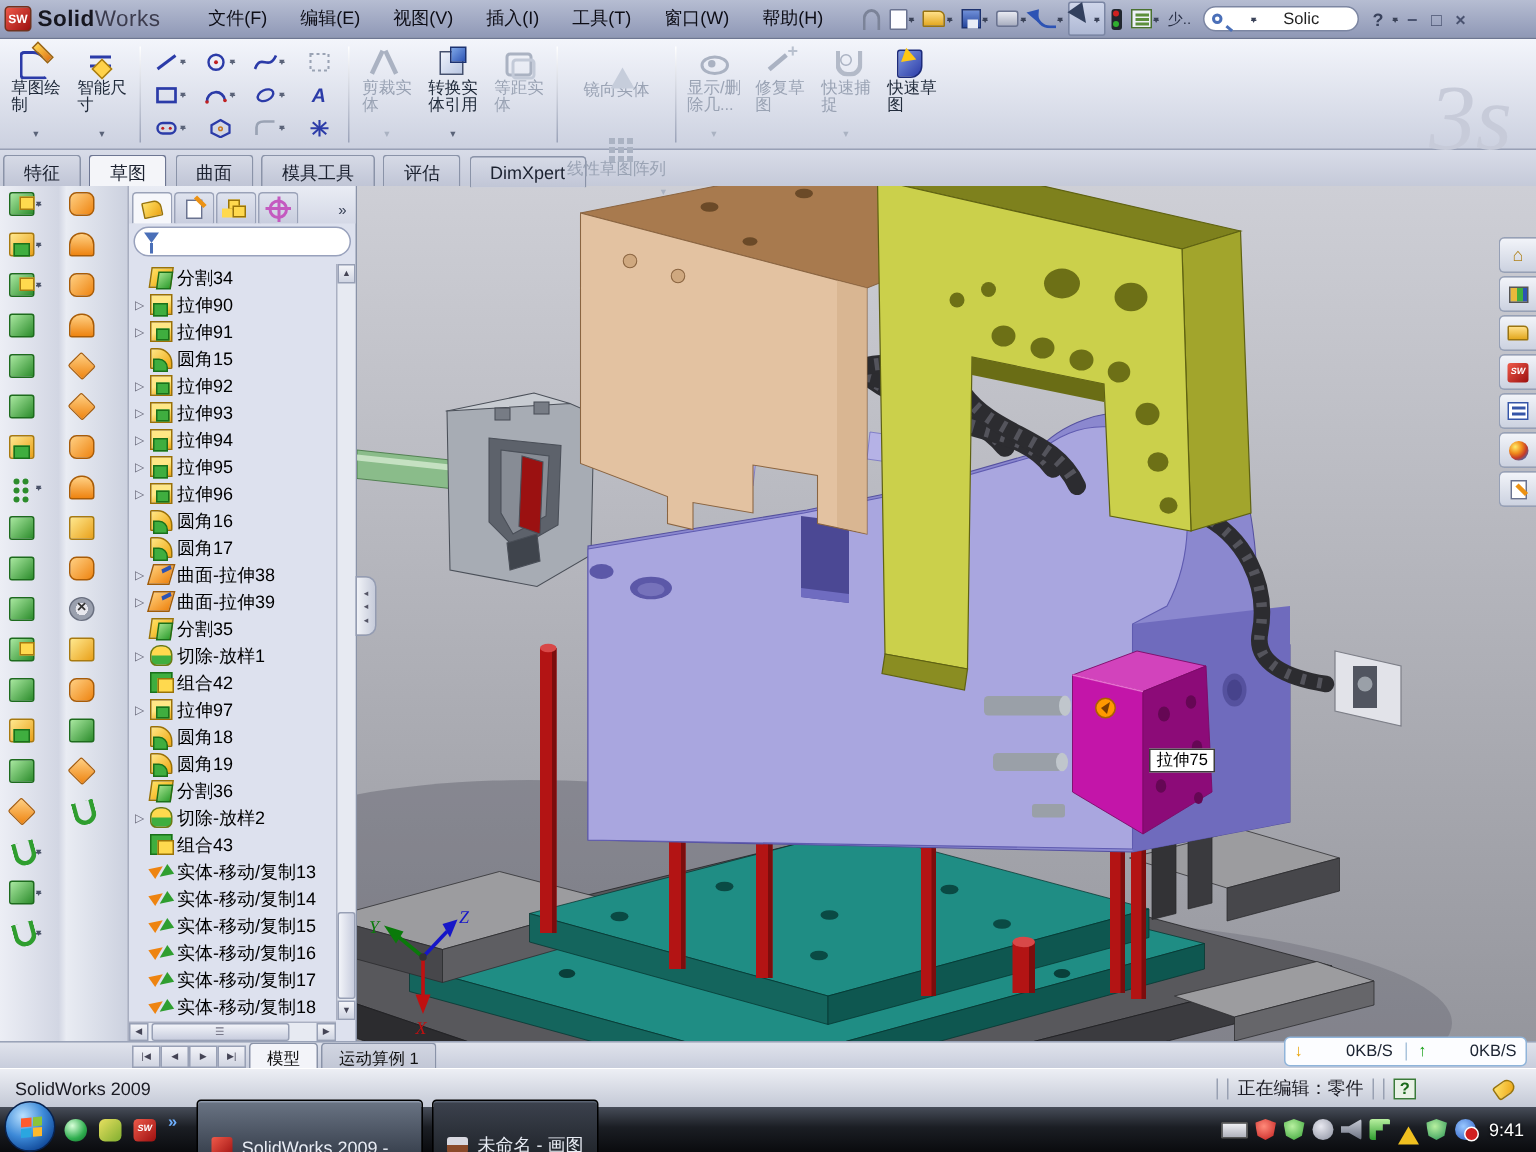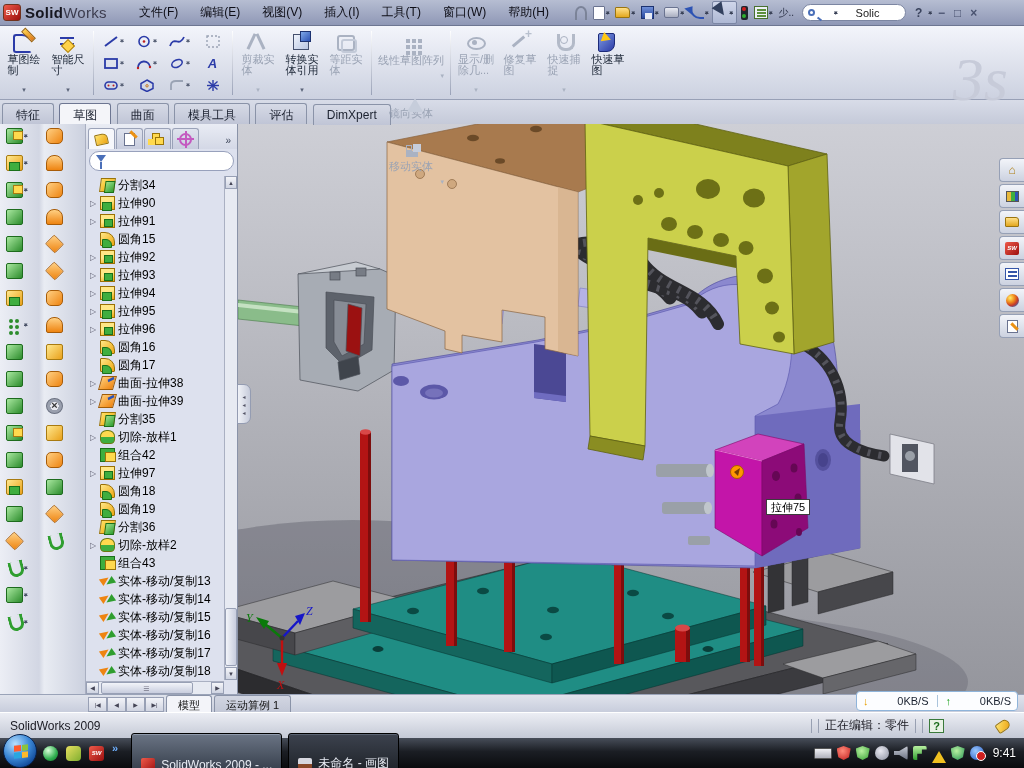--- a/index.html
+++ b/index.html
@@ -424,36 +424,31 @@
         <span class="cico ci-off1"></span>
         <span class="lbl">等距实
 体</span>
         <span class="dda" style="visibility: hidden;">▾</span>
       </div>
 
     <div class="vsep"></div>
     <div style="display:flex;flex-direction:column;justify-content:flex-start;gap:3px;padding-top:4px">
 
         <div style="display:flex;align-items:center;gap:4px;font-size:11px" class="cmd-btn-row cmd-btn off">
+          <span class="cico ci-warn" style="width:16px;height:15px"></span>
+          <span class="lbl">镜向实体</span>
+          <span class="dda" style="margin-left: auto; visibility: hidden;">▾</span>
+        </div>
+
+        <div style="display:flex;align-items:center;gap:4px;font-size:11px" class="cmd-btn-row cmd-btn off">
           <span class="cico ci-grid" style="width:16px;height:15px"></span>
           <span class="lbl">线性草图阵列</span>
           <span class="dda" style="margin-left:auto">▾</span>
         </div>
 
-        <div style="display:flex;align-items:center;gap:4px;font-size:11px" class="cmd-btn-row cmd-btn off">
-          <span class="cico ci-warn" style="width:16px;height:15px"></span>
-          <span class="lbl">镜向实体</span>
-          <span class="dda" style="margin-left: auto; visibility: hidden;">▾</span>
-        </div>
-
-        <div style="display:flex;align-items:center;gap:4px;font-size:11px" class="cmd-btn-row cmd-btn off">
-          <span class="cico ci-move" style="width:16px;height:15px"></span>
-          <span class="lbl">移动实体</span>
-          <span class="dda" style="margin-left:auto">▾</span>
-        </div>
 
     </div>
     <div class="vsep"></div>
 
       <div class="cmd-btn off">
         <span class="cico ci-showdel"><i></i></span>
         <span class="lbl">显示/删
 除几...</span>
         <span class="dda">▾</span>
       </div>

